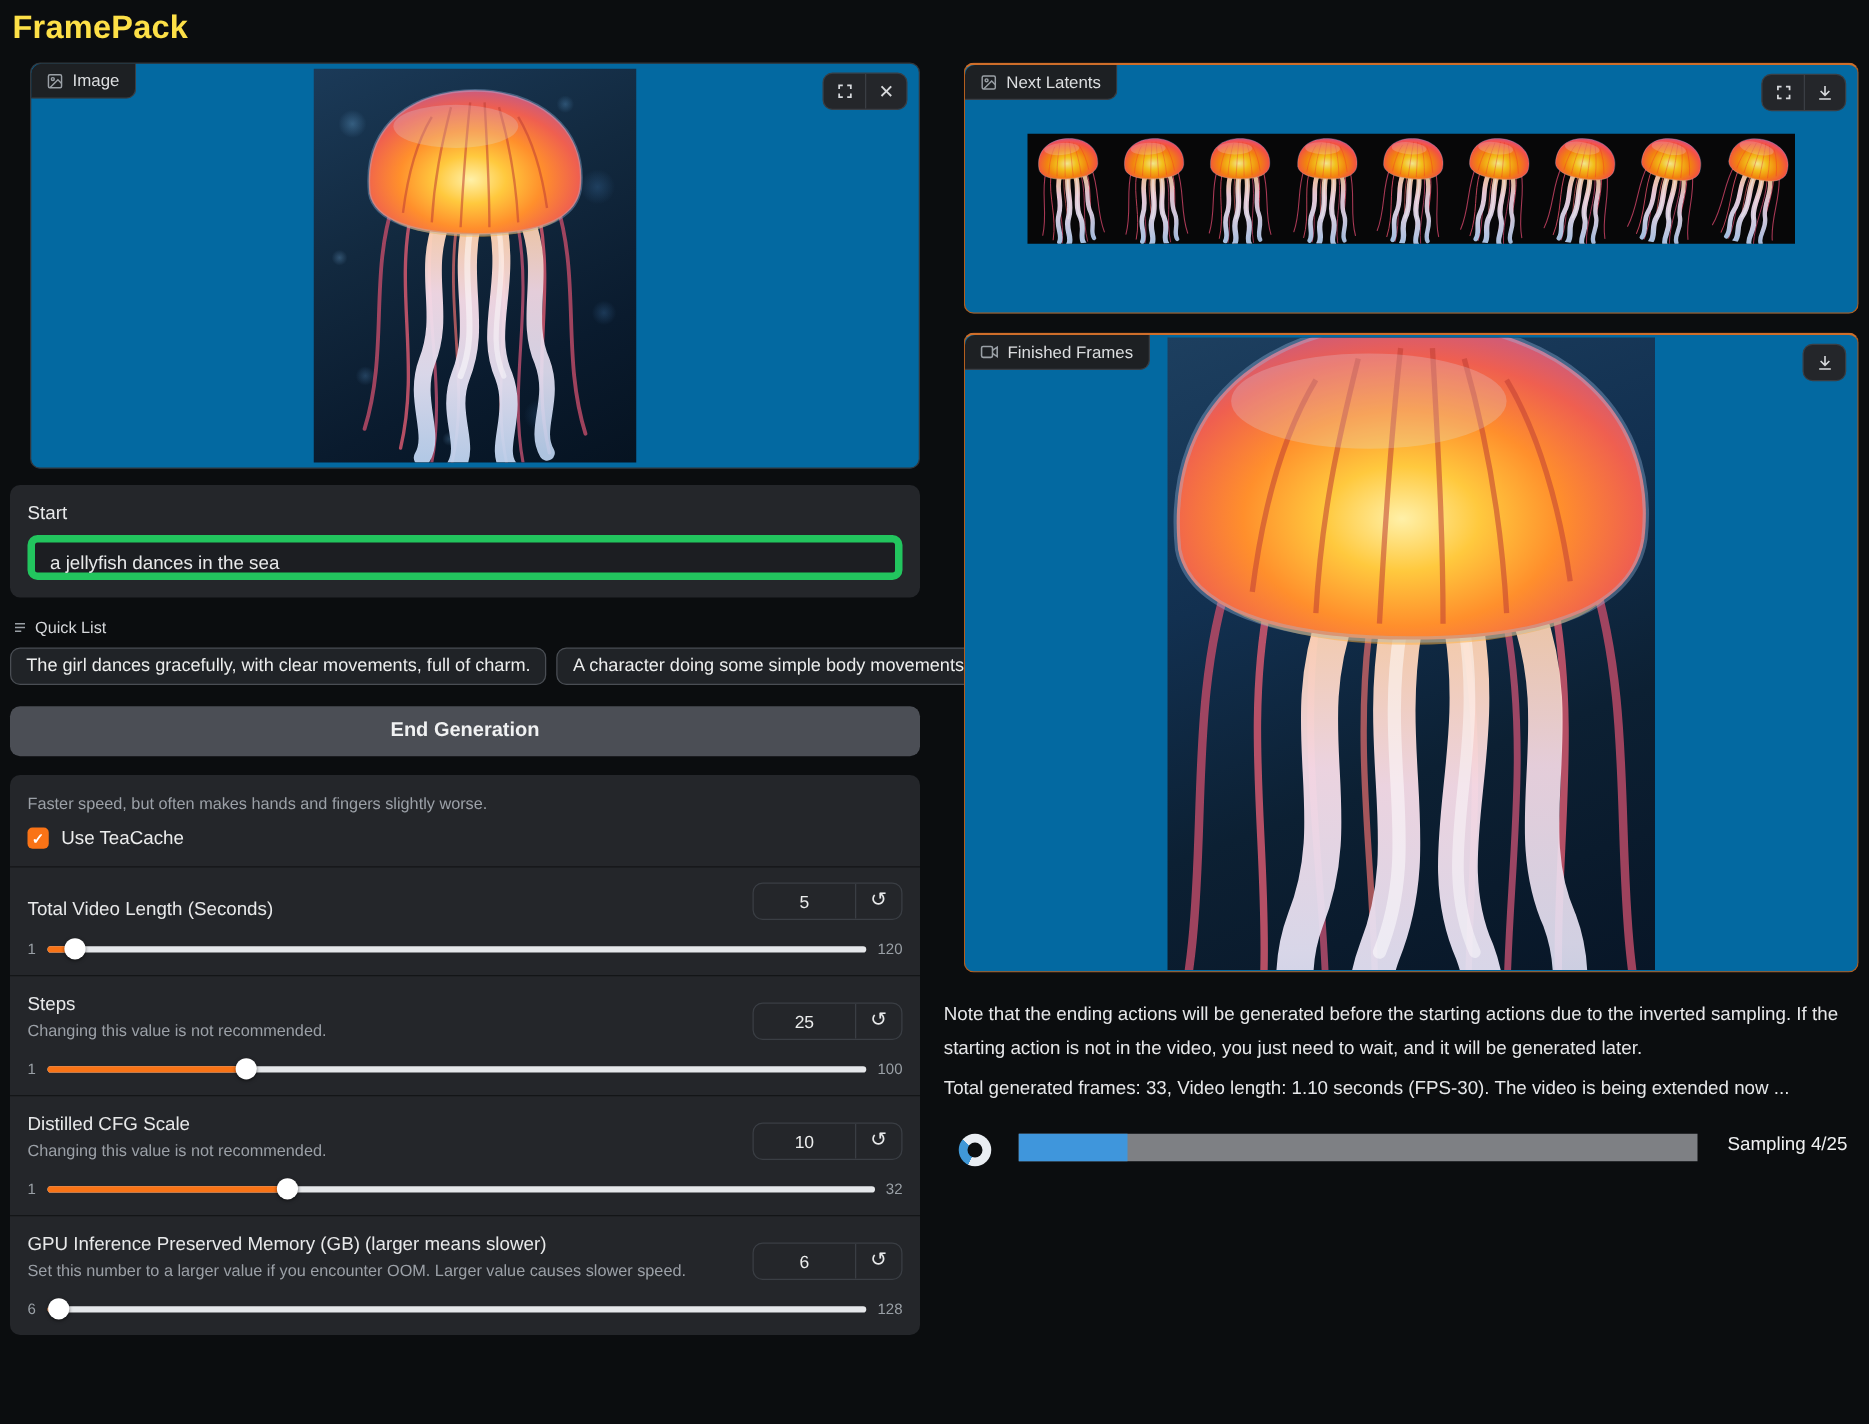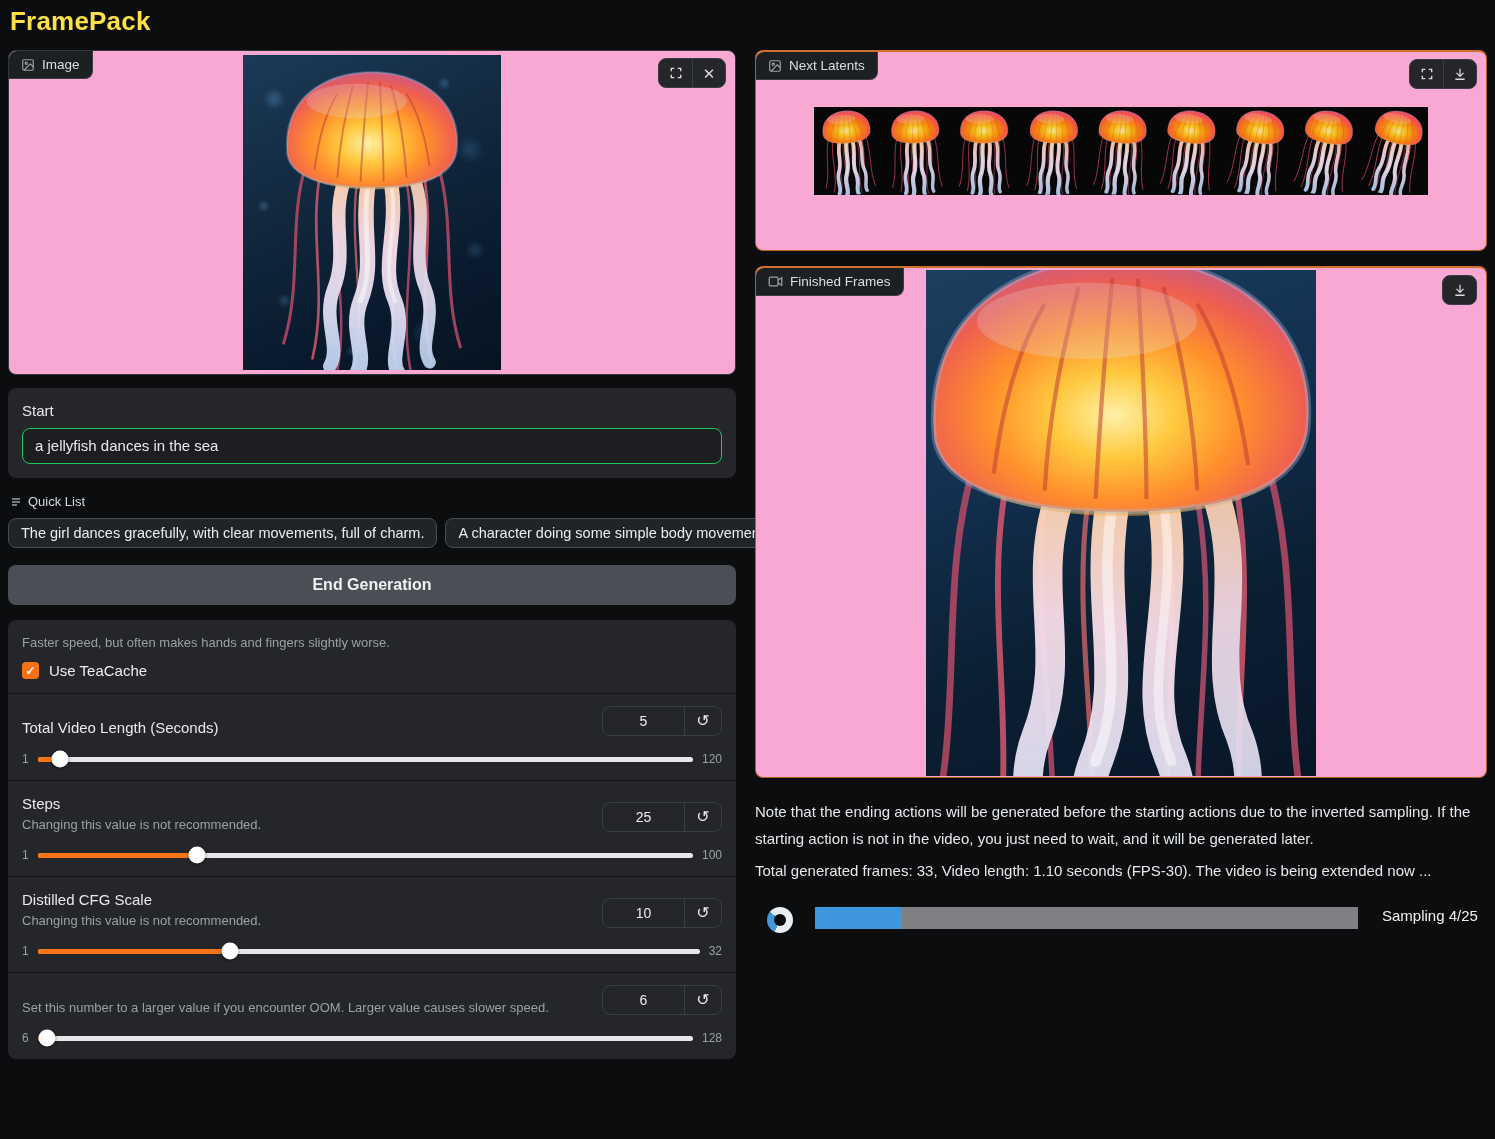--- a/index.html
+++ b/index.html
@@ -7,21 +7,21 @@
   body { font-family:"Liberation Sans", sans-serif; color:#eaebec; }
   .page { width:1495px; height:1139px; position:relative; background:#0b0d0f; overflow:hidden; }
 
   h1.title { font-size:26px; font-weight:700; color:#fde047; padding:6px 0 0 10px; letter-spacing:.2px; }
 
   .columns { display:flex; gap:19px; padding:13px 8px 0 8px; }
   .col-left { width:728px; flex:none; }
   .col-right { flex:1; min-width:0; }
 
   
-  .panel { position:relative; background:#f9a8d4; border:1px solid #33363b; border-radius:8px; }
+  .panel { position:relative; background:#0369a1; border:1px solid #33363b; border-radius:8px;margin-left:16px; }
   .panel.orange { border:1px solid #b45e1e; border-top:2px solid #cf6e2a; }
   .card { background:#24262a; border-radius:8px; }
 
   .tab-label { position:absolute; top:0; left:0; display:flex; align-items:center; gap:7px;
     background:#1d2023; border-right:1px solid #3a3e44; border-bottom:1px solid #3a3e44;
     border-radius:8px 0 8px 0; padding:6px 12px; font-size:13.5px; color:#dcdee0; z-index:3; }
   .tab-label svg { display:block; }
 
   .corner-buttons { position:absolute; top:7px; right:9px; display:flex; background:#24262a;
     border:1px solid #3a3e44; border-radius:8px; overflow:hidden; z-index:3; }
@@ -41,21 +41,21 @@
     radial-gradient(14px 14px at 90% 62%, rgba(90,160,230,.22), transparent 70%),
     radial-gradient(11px 11px at 16% 78%, rgba(110,175,235,.24), transparent 70%),
     radial-gradient(18px 18px at 70% 88%, rgba(80,150,220,.18), transparent 70%),
     radial-gradient(8px 8px  at 42% 94%, rgba(130,195,245,.22), transparent 70%),
     linear-gradient(155deg,#1b3a58 0%,#12293f 38%,#0a1b2e 72%,#061321 100%); }
   .ocean svg { width:100%; height:100%; display:block; }
 
   
   .prompt-card { height:90px; padding:14px 14px 0 14px; margin-bottom:16px; }
   .field-label { font-size:15px; color:#e8e9ea; display:block; margin-bottom:9px; }
-  .textbox { background:#1c1e22; border:1px solid #22c55e; border-radius:8px; height:36px;
+  .textbox { background:#1c1e22; border:6px solid #22c55e; border-radius:8px; height:36px;
     line-height:34px; padding:0 12px; font-size:15px; color:#e8e9ea; }
 
   
   .quicklist-label { display:flex; align-items:center; gap:6px; font-size:13px; color:#d5d7da; margin:0 0 9px 2px; }
   .quicklist-row { display:flex; gap:8px; margin-bottom:17px; }
   .quicklist-row button { background:#202327; border:1px solid #4a4e54; border-radius:8px; color:#eceded;
     font-size:14.5px; height:30px; padding:0 12px; cursor:pointer; font-family:inherit; white-space:nowrap; }
 
   
   .gen-row { display:flex; gap:16px; margin-bottom:15px; }
@@ -292,20 +292,21 @@
               <div class="fill" style="width: 29.0323%;"></div>
                 <div class="handle" style="left: max(9px, 29.0323%);"></div>
             </div>
             <span class="minmax">32</span>
           </div>
         </div>
 
         <div class="section slider-block">
           <div class="slider-head">
             <div class="lbls">
+              <span class="lbl">GPU Inference Preserved Memory (GB) (larger means slower)</span>
               <p class="info">Set this number to a larger value if you encounter OOM. Larger value causes slower speed.</p>
             </div>
             <div class="numbox">
               <span class="numval">6</span>
               <button class="reset-btn">↺</button>
             </div>
           </div>
           <div class="slider-row">
             <span class="minmax">6</span>
             <div class="track">

